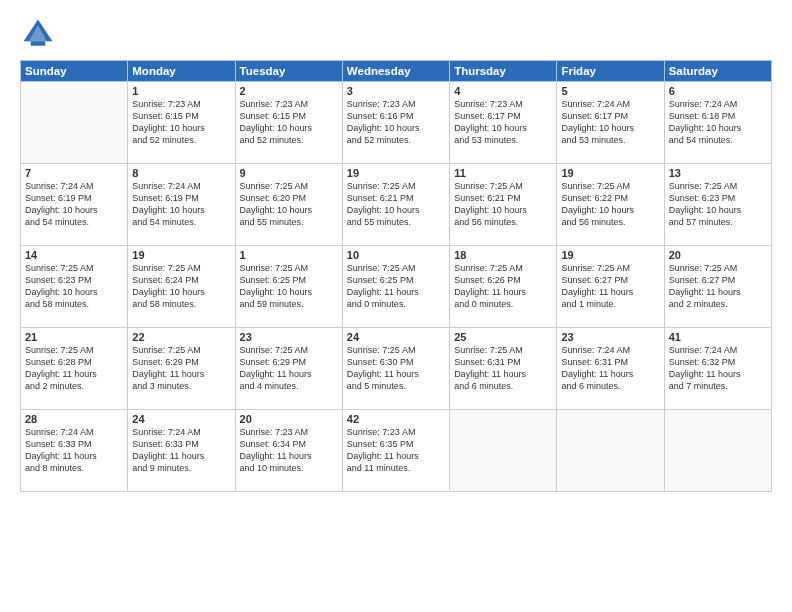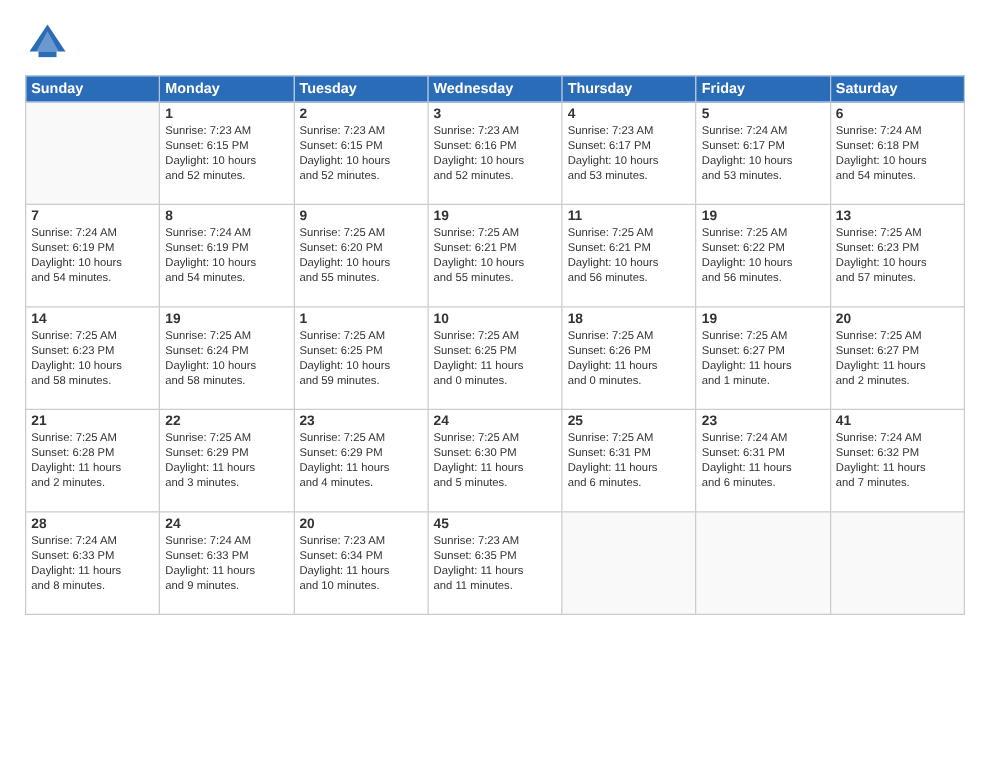--- a/index.html
+++ b/index.html
@@ -348,21 +348,21 @@
 and 9 minutes.</div>
           </td>
           <td>
             <span class="day-number">20</span>
             <div class="day-info" style="white-space: pre-line;">Sunrise: 7:23 AM
 Sunset: 6:34 PM
 Daylight: 11 hours
 and 10 minutes.</div>
           </td>
           <td>
-            <span class="day-number">45</span>
+            <span class="day-number">42</span>
             <div class="day-info" style="white-space: pre-line;">Sunrise: 7:23 AM
 Sunset: 6:35 PM
 Daylight: 11 hours
 and 11 minutes.</div>
           </td>
           <td class="empty-cell"></td>
           <td class="empty-cell"></td>
           <td class="empty-cell"></td>
         </tr>
       </tbody>

